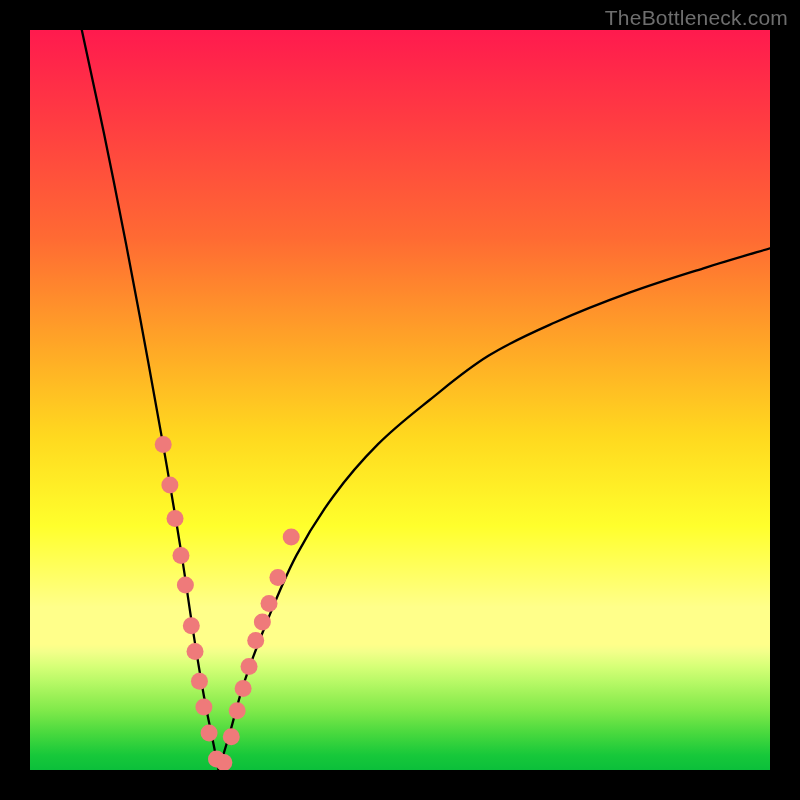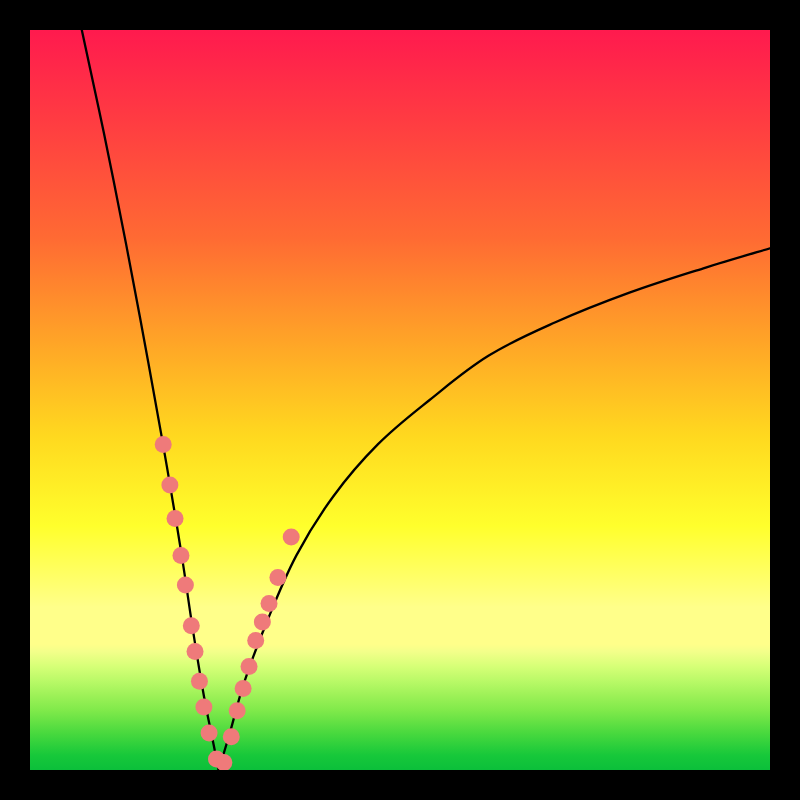--- a/index.html
+++ b/index.html
@@ -58,20 +58,21 @@
     font-size: 21px;
     font-weight: 400;
     letter-spacing: 0.2px;
     user-select: none;
   }
 </style>
 </head>
 <body>
 
 <div class="frame">
+  <div class="watermark">TheBottleneck.com</div>
   <div class="plot-area">
     <svg class="curve-svg" viewBox="0 0 740 740" preserveAspectRatio="none">
       <g id="curve-group">
           <path d="M 51.800000000000004 0 C 55.79600000000001 18.648000000000003, 66.008 64.97200000000002, 74 103.60000000000002 C 81.992 142.228, 88.208 173.30800000000005, 96.2 214.60000000000002 C 104.19200000000001 255.892, 111.07400000000001 293.03999999999996, 118.4 332.99999999999994 C 125.726 372.9599999999999, 130.906 401.968, 136.9 436.6 C 142.894 471.232, 147.03799999999998 496.096, 151.7 525.4 C 156.362 554.704, 158.804 574.092, 162.8 599.4 C 166.79600000000002 624.708, 170.3036 646.02, 173.89999999999998 666 C 177.49639999999997 685.98, 180.11599999999999 697.0799999999999, 182.78 710.4 C 185.44400000000002 723.72, 187.63440000000003 734.672, 188.70000000000002 740" fill="none" stroke="#000000" stroke-width="2.3" stroke-linecap="round"></path>
           <path d="M 188.70000000000002 740 C 190.698 733.34, 195.138 718.984, 199.8 703 C 204.46200000000002 687.016, 207.94 671.1800000000001, 214.6 651.2 C 221.26 631.22, 227.47600000000003 614.644, 236.8 592 C 246.124 569.356, 254.41199999999998 548.044, 266.4 525.4 C 278.388 502.756, 288.748 486.18, 303.4 466.2 C 318.05199999999996 446.21999999999997, 330.4839999999999 431.71599999999995, 347.79999999999995 414.4 C 365.116 397.084, 379.62 385.984, 399.6 370 C 419.58000000000004 354.016, 436.156 339.58599999999996, 458.8 325.59999999999997 C 481.444 311.614, 500.092 303.622, 525.4 292.3 C 550.708 280.978, 572.7600000000001 272.42359999999996, 599.4000000000001 262.7 C 626.0400000000001 252.97639999999998, 648.092 246.27200000000002, 673.4 238.28000000000003 C 698.708 230.28800000000004, 728.012 221.89640000000006, 740 218.30000000000007" fill="none" stroke="#000000" stroke-width="2.3" stroke-linecap="round"></path>
         </g>
       <g id="dots-group">
           <circle cx="133.2" cy="414.4" r="8.5" fill="#ef7a7a"></circle>
           <circle cx="139.85999999999999" cy="455.09999999999997" r="8.5" fill="#ef7a7a"></circle>
           <circle cx="145.04" cy="488.4" r="8.5" fill="#ef7a7a"></circle>

